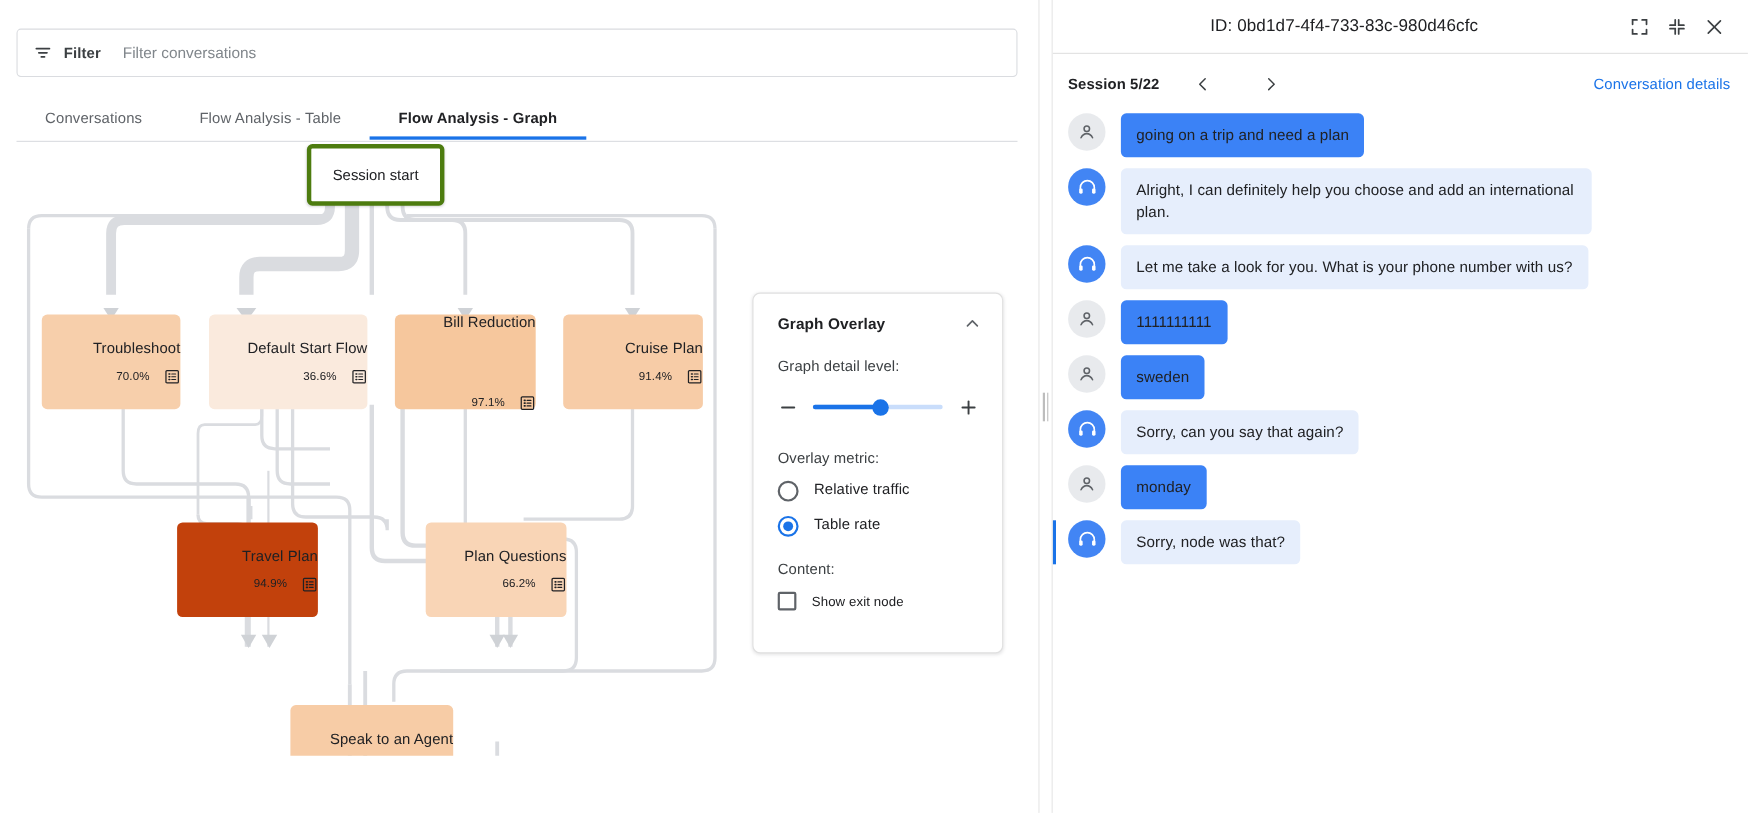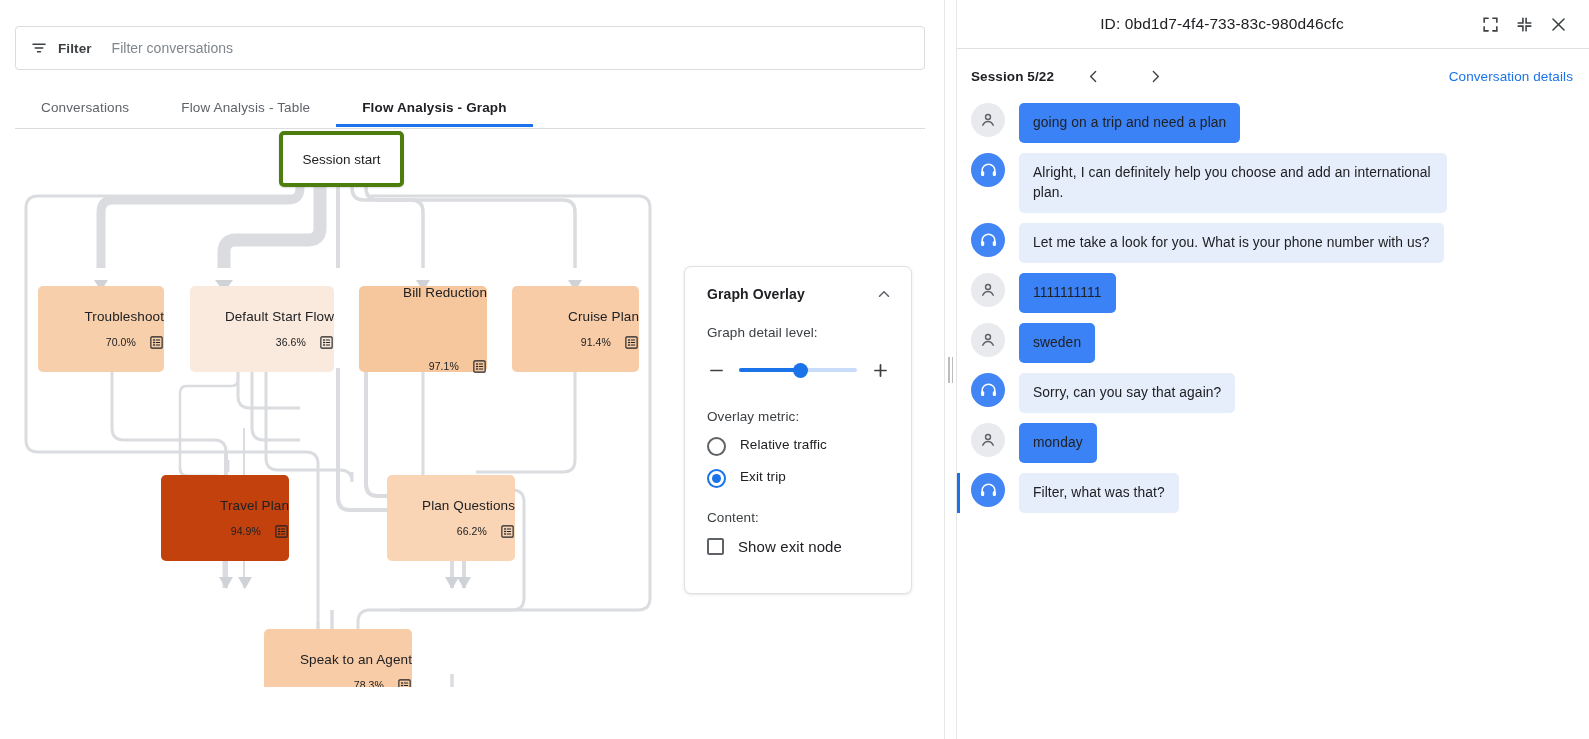--- a/index.html
+++ b/index.html
@@ -85,21 +85,21 @@
 
   .radio-row{display:flex;align-items:flex-start;padding:0 22px;margin-top:13px;cursor:pointer;gap:14px;}
   .radio{width:19px;height:19px;border-radius:50%;border:2px solid #5f6368;box-sizing:border-box;flex:0 0 19px;
          display:flex;align-items:center;justify-content:center;}
   .radio.on{border-color:#1a73e8;}
   .radio.on:after{content:"";width:9px;height:9px;border-radius:50%;background:#1a73e8;}
   .radio-lbl{font-size:13.5px;color:#202124;letter-spacing:.1px;}
 
   .check-row{display:flex;align-items:center;padding:0 22px;margin-top:13px;cursor:pointer;gap:14px;}
   .checkbox{width:17px;height:17px;border:2px solid #5f6368;border-radius:2px;box-sizing:border-box;flex:0 0 17px;}
-  .check-lbl{font-size:15px;color:#202124;letter-spacing:.1px;}
+  .check-lbl{font-size:12px;color:#202124;letter-spacing:.1px;}
 
   
   .splitter{
     position:absolute;left:944px;top:0;width:11px;height:739px;background:#fff;
     border-left:1px solid #e6e6e6;border-right:1px solid #e6e6e6;
     display:flex;align-items:center;justify-content:center;cursor:col-resize;z-index:20;
   }
   .grip{display:flex;gap:2px;}
   .grip i{display:block;width:1.5px;height:26px;background:#bdbdbd;}
 
@@ -320,21 +320,21 @@
               <line x1="7.5" y1="12" x2="8.5" y2="12" stroke-width="2.4" stroke-linecap="round"></line>
               <line x1="7.5" y1="16" x2="8.5" y2="16" stroke-width="2.4" stroke-linecap="round"></line>
               <line x1="11.5" y1="8" x2="17" y2="8" stroke-linecap="round"></line>
               <line x1="11.5" y1="12" x2="17" y2="12" stroke-linecap="round"></line>
               <line x1="11.5" y1="16" x2="17" y2="16" stroke-linecap="round"></line>
             </svg>
           </span>
         </span>
       </div>
 
-      <div class="node" style="left:264px;top:501px;width:148px;height:86px;background:#f7cca6;">
+      <div class="node" style="left:264px;top:513px;width:148px;height:86px;background:#f7cca6;">
         <span class="ntitle">Speak to an Agent</span>
         <span class="nrow">
           <span class="npct">78.3%</span>
           <span class="nicon">
             <svg width="15" height="15" viewBox="0 0 24 24" fill="none" stroke="#202124" stroke-width="1.8">
               <rect x="3" y="3" width="18" height="18" rx="1.5"></rect>
               <line x1="7.5" y1="8" x2="8.5" y2="8" stroke-width="2.4" stroke-linecap="round"></line>
               <line x1="7.5" y1="12" x2="8.5" y2="12" stroke-width="2.4" stroke-linecap="round"></line>
               <line x1="7.5" y1="16" x2="8.5" y2="16" stroke-width="2.4" stroke-linecap="round"></line>
               <line x1="11.5" y1="8" x2="17" y2="8" stroke-linecap="round"></line>
@@ -377,21 +377,21 @@
         </div>
 
         <div class="gopts-lbl">Overlay metric:</div>
 
         <div class="radio-row">
           <span class="radio"></span>
           <span class="radio-lbl">Relative traffic</span>
         </div>
         <div class="radio-row">
           <span class="radio on"></span>
-          <span class="radio-lbl">Exit trip</span>
+          <span class="radio-lbl">Table rate</span>
         </div>
 
         <div class="gopts-lbl">Content:</div>
 
         <div class="check-row">
           <span class="checkbox"></span>
           <span class="check-lbl">Show exit node</span>
         </div>
       </div>
 
@@ -524,19 +524,19 @@
       </div>
 
       <div class="msg highlight">
         <span class="avatar agent">
           <svg width="19" height="19" viewBox="0 0 24 24" fill="none" stroke="#ffffff" stroke-width="1.9" stroke-linecap="round">
             <path d="M4 14v-2a8 8 0 0116 0v2"></path>
             <rect x="2.6" y="13" width="4" height="6" rx="1.6" fill="#ffffff" stroke="none"></rect>
             <rect x="17.4" y="13" width="4" height="6" rx="1.6" fill="#ffffff" stroke="none"></rect>
           </svg>
         </span>
-        <span class="bubble agent">Filter, what was that?</span>
+        <span class="bubble agent">Sorry, node was that?</span>
       </div>
 
     </div>
   </div>
 
 </div>
 
 </body></html>

